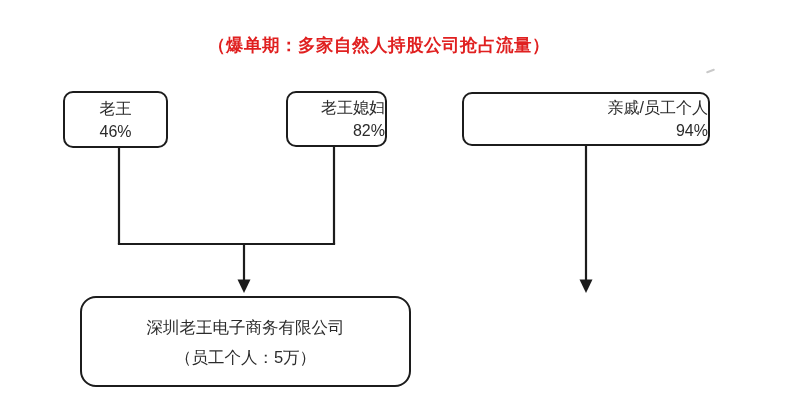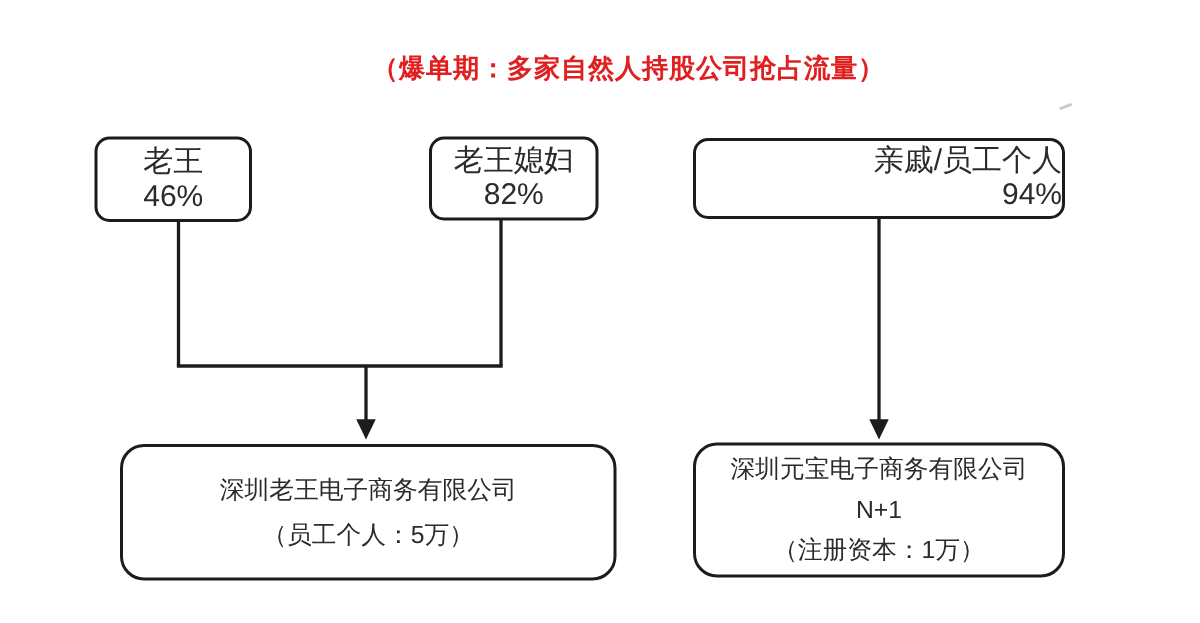--- a/index.html
+++ b/index.html
@@ -19,45 +19,44 @@
     position: absolute;
     left: 0;
     top: 33px;
     width: 758px;
     text-align: center;
     font-size: 17.5px;
     font-weight: bold;
     letter-spacing: 0.5px;
     color: #e02020;
     white-space: nowrap;
-    margin-left: 40px;
   }
   .connectors {
     position: absolute;
     left: 0;
     top: 0;
   }
   .node {
     position: absolute;
     box-sizing: border-box;
     background: #ffffff;
     border: 2.5px solid #1c1c1c;
     display: flex;
     flex-direction: column;
     align-items: center;
     justify-content: center;
     text-align: center;
     color: #2b2b2b;
-    font-size: 20px;
+    font-size: 16px;
     line-height: 23px;
   }
   .node-small { border-radius: 10px; }
   .node-large { border-radius: 16px; font-size: 16.5px; }
   .node-laowang   { left: 63px;  top: 91px;  width: 105px; height: 57px; }
-  .node-wife      { left: 286px; top: 91px;  width: 113px; height: 56px; }
+  .node-wife      { left: 286px; top: 91px;  width: 101px; height: 56px; align-items: flex-end; }
   .node-relatives { left: 462px; top: 92px;  width: 248px; height: 54px; align-items: flex-end; }
   .node-company-left  { left: 80px;  top: 296px; width: 331px; height: 91px; line-height: 30px; }
   .node-company-right { left: 462px; top: 295px; width: 248px; height: 90px; line-height: 27px; }
   .artifact {
     position: absolute;
     left: 706px;
     top: 70px;
     width: 9px;
     height: 2px;
     background: #c9c9c9;
@@ -99,21 +98,16 @@
   <div class="node node-small node-relatives">
     <span>亲戚/员工个人</span>
     <span>94%</span>
   </div>
 
   <div class="node node-large node-company-left">
     <span>深圳老王电子商务有限公司</span>
     <span>（员工个人：5万）</span>
   </div>
 
-  <div class="node node-large node-company-right">
-    <span>深圳元宝电子商务有限公司</span>
-    <span>N+1</span>
-    <span>（注册资本：1万）</span>
-  </div>
 
   <div class="artifact"></div>
 
 </div>
 
 </body></html>

